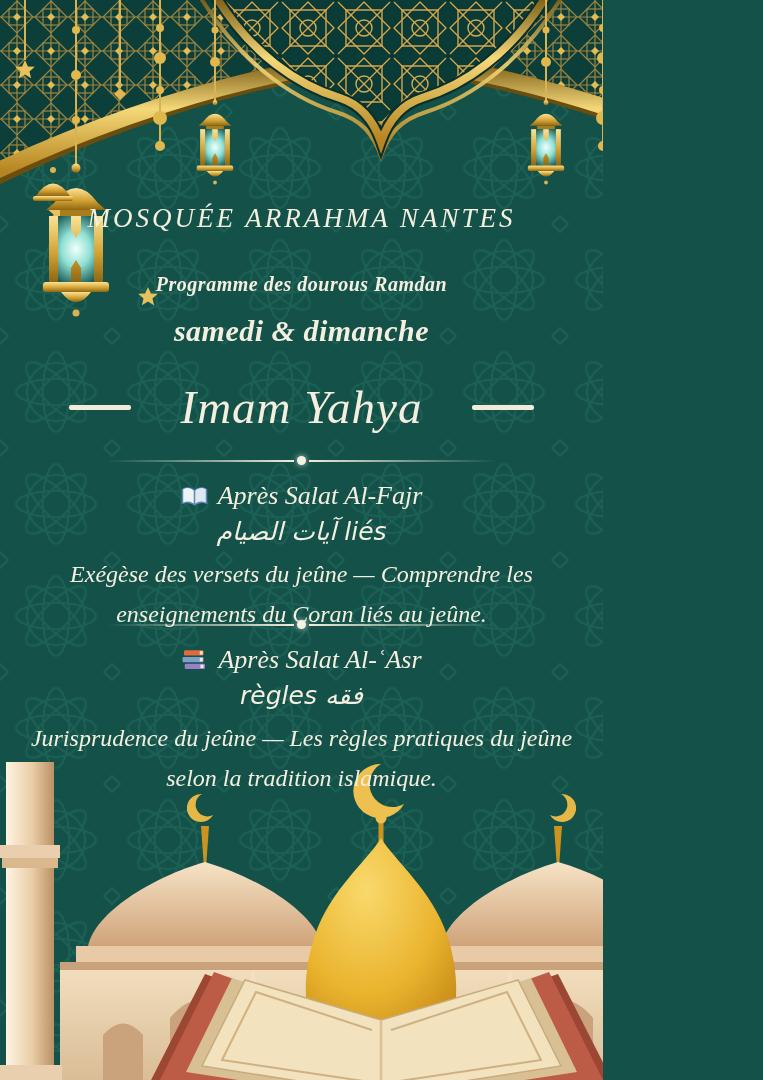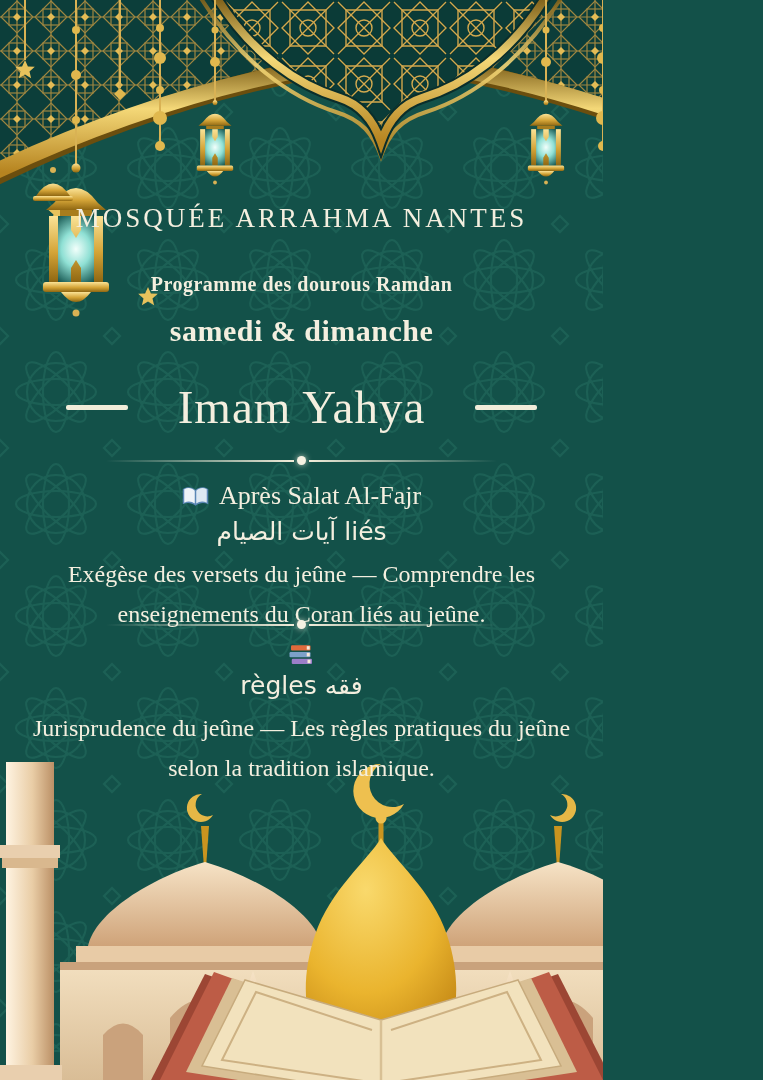--- a/index.html
+++ b/index.html
@@ -1,18 +1,18 @@
 <!DOCTYPE html>
 <html><head>
 <meta charset="utf-8">
 <style>
   html,body{margin:0;padding:0;}
   body{width:763px;height:1080px;overflow:hidden;background:#135149;position:relative;
        font-family:"Liberation Serif","DejaVu Serif",serif;}
-  .poster{position:absolute;inset:0;width:603px;height:1080px;overflow:hidden;}
+  .poster{position:absolute;inset:0;width:603px;height:1080px;overflow:hidden;font-style:italic;}
   svg.layer{position:absolute;left:0;display:block;}
   #bg-pattern{top:0;}
   #top-ornament{top:0;}
   #mosque{bottom:0;}
   .content{position:absolute;inset:0;z-index:5;color:#f4efdf;text-align:center;}
   .org-name{position:absolute;top:203px;left:0;right:0;font-size:27px;letter-spacing:3px;
             font-weight:400;}
   .ptitle{position:absolute;left:0;right:0;font-weight:700;letter-spacing:.5px;}
   .ptitle.l1{top:273px;font-size:20px;}
   .ptitle.l2{top:314px;font-size:30px;}
@@ -227,20 +227,21 @@
         <span class="em">
           <svg viewBox="0 0 36 28" width="27" height="24">
             <rect x="4" y="1" width="26" height="7" rx="1.5" fill="#e06a3c"></rect>
             <rect x="25" y="2.2" width="4" height="4.6" fill="#f6e8d8"></rect>
             <rect x="2" y="10" width="28" height="7" rx="1.5" fill="#7da0c8"></rect>
             <rect x="25" y="11.2" width="4" height="4.6" fill="#f6e8d8"></rect>
             <rect x="5" y="19" width="27" height="7" rx="1.5" fill="#9b7ec8"></rect>
             <rect x="26" y="20.2" width="4" height="4.6" fill="#f6e8d8"></rect>
           </svg>
         </span>
+        <span>Après Salat Al-ʿAsr</span>
       </div>
       <div class="arabic">فقه règles</div>
       <p class="desc">Jurisprudence du jeûne — Les règles pratiques du jeûne
 selon la tradition islamique.</p>
     </section>
   </div>
 
   <svg id="mosque" class="layer" width="763" height="330" viewBox="0 0 763 330">
     <defs>
       <radialGradient id="domeGold" cx="0.4" cy="0.25" r="0.9">

